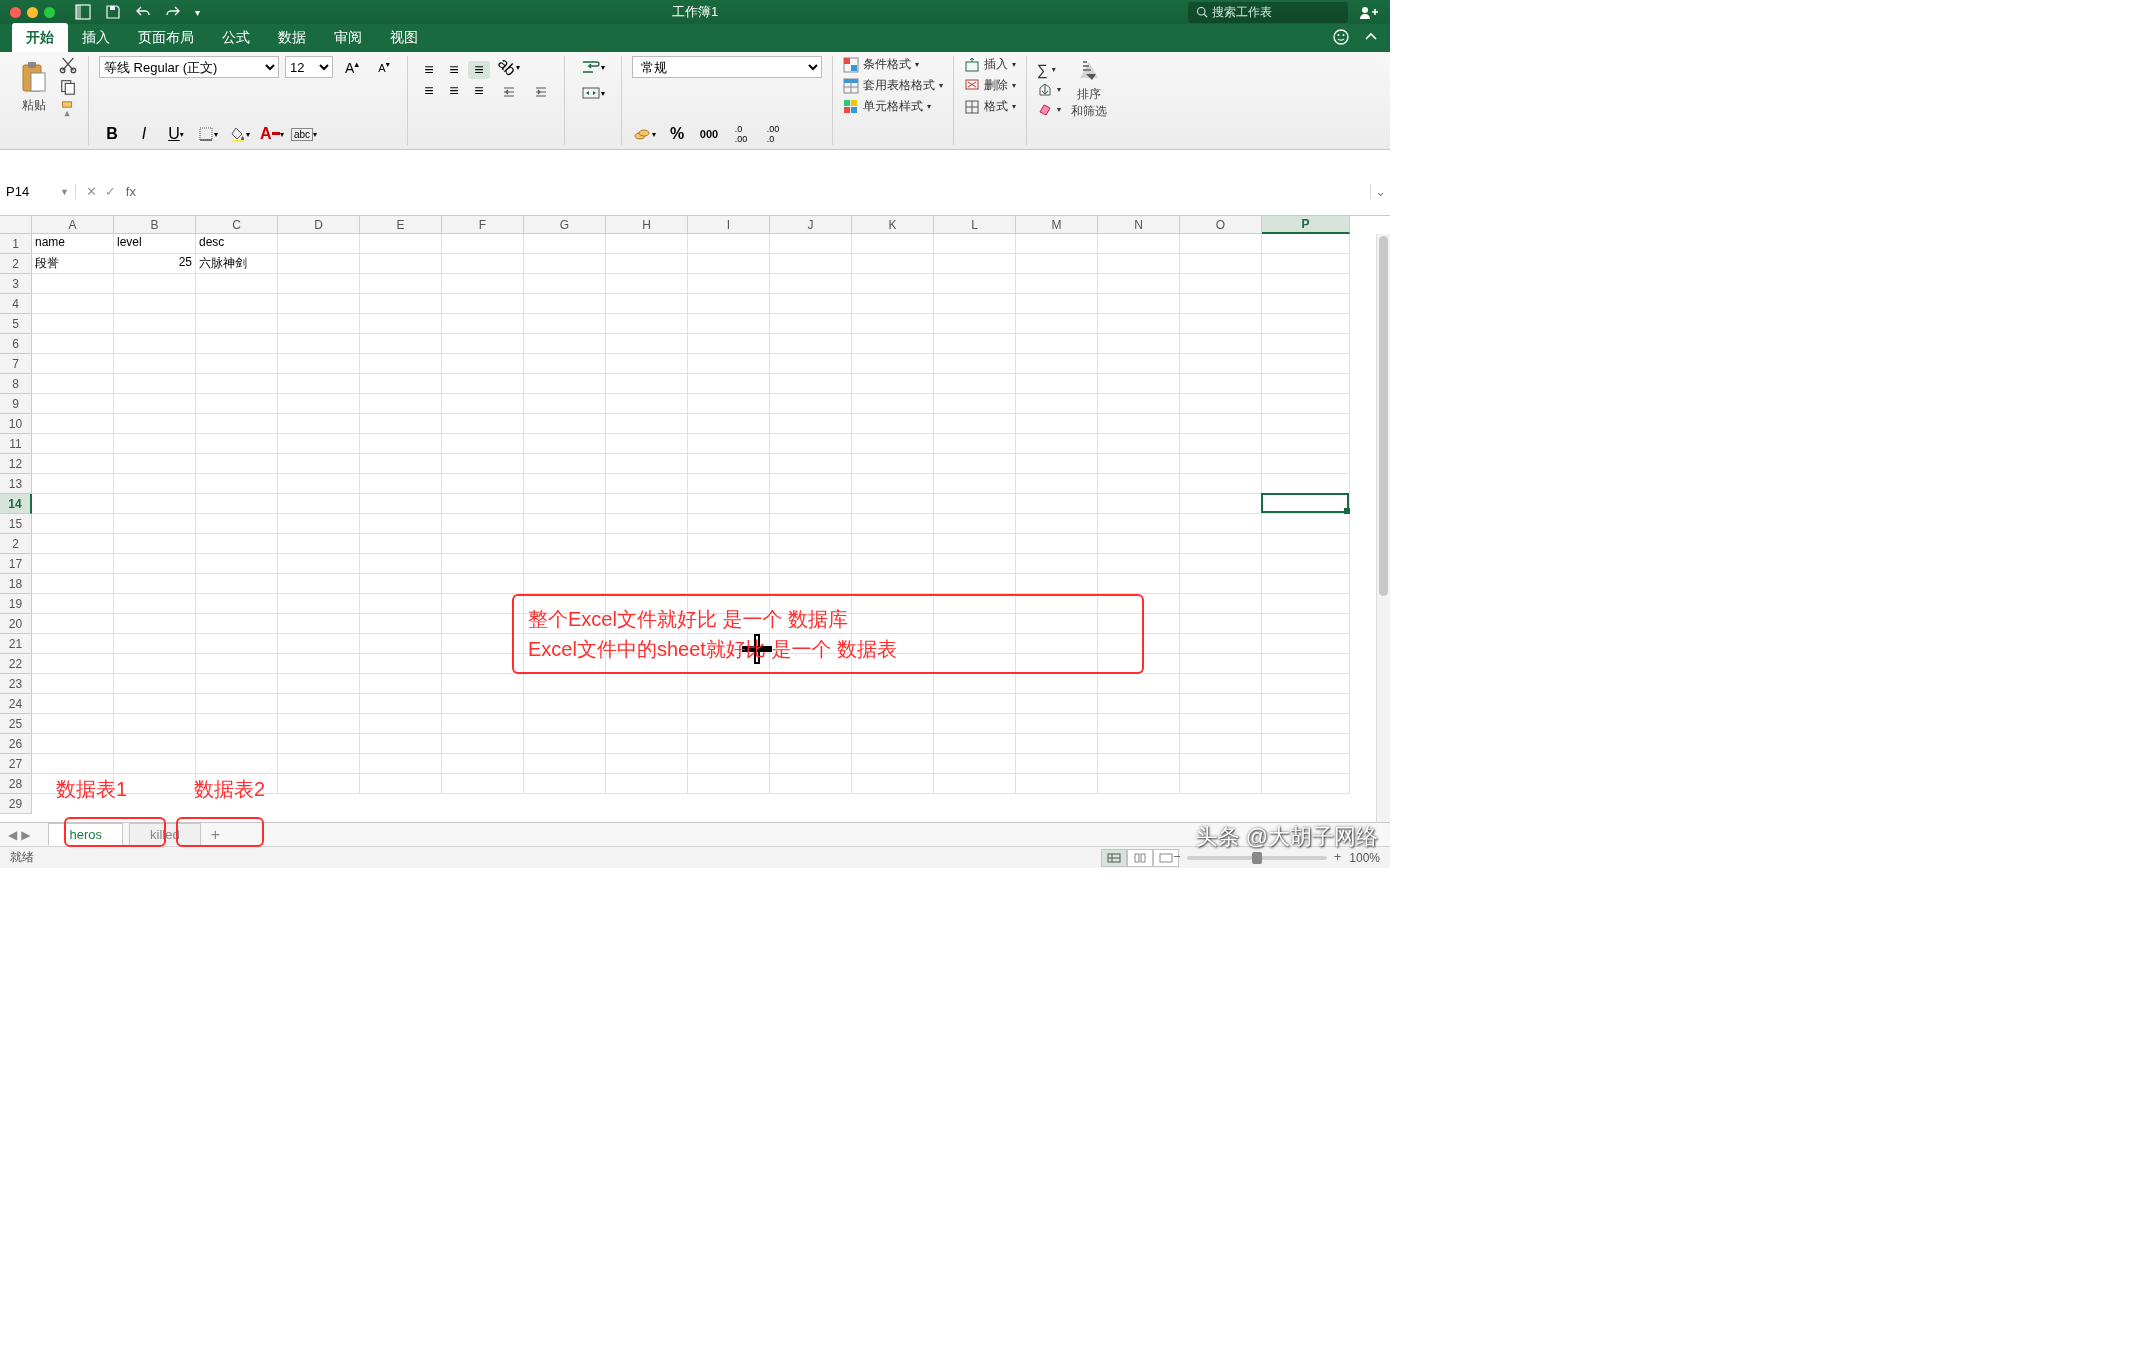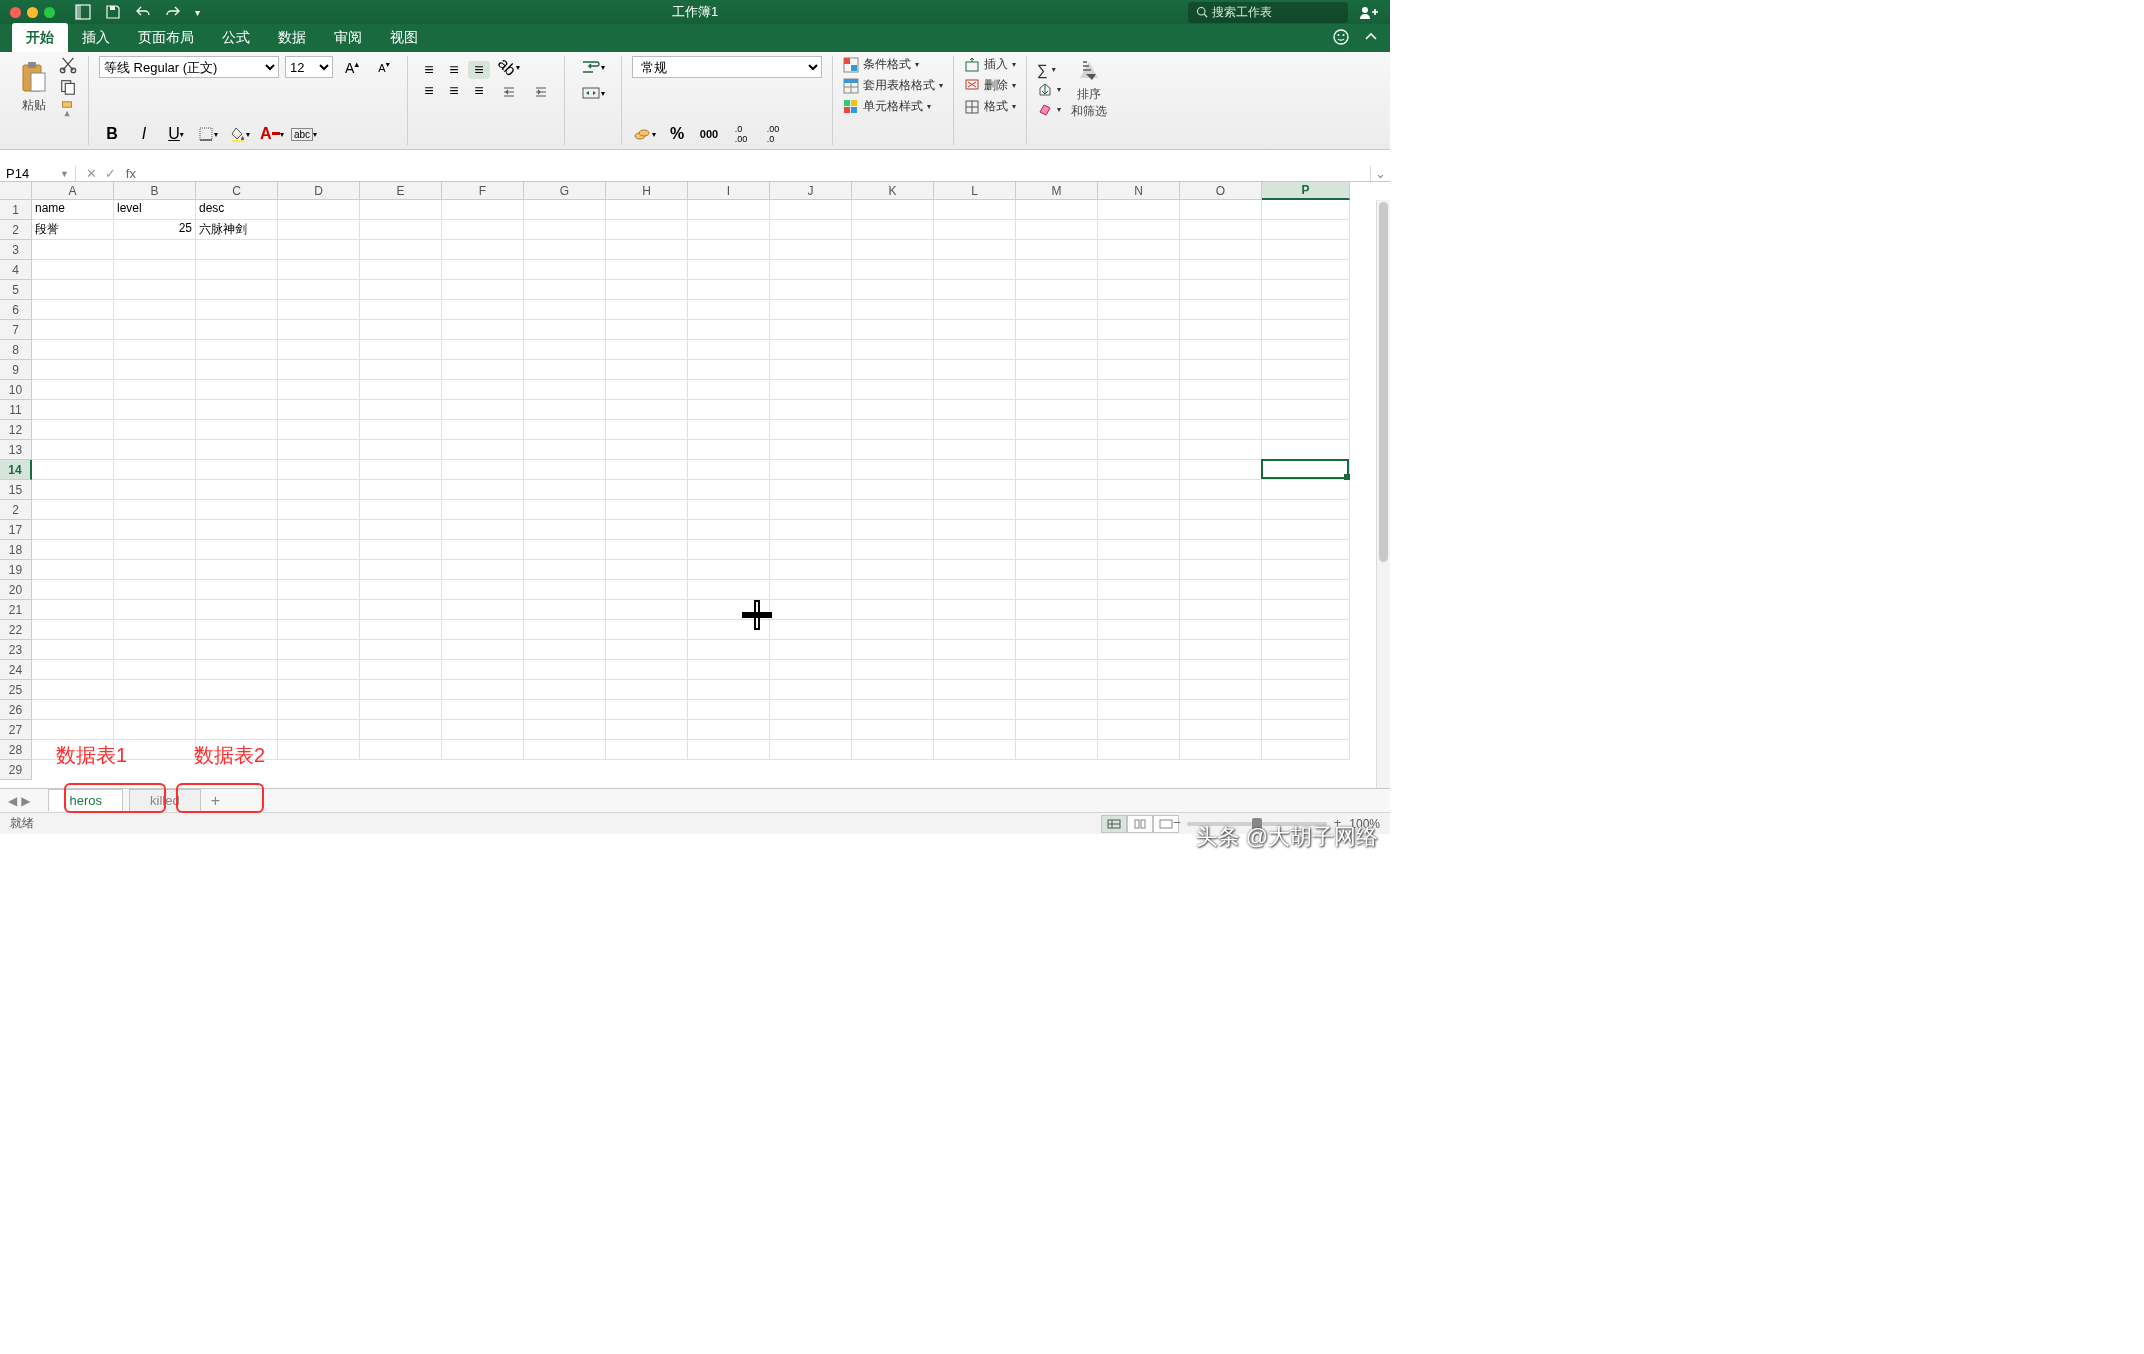--- a/index.html
+++ b/index.html
@@ -34,21 +34,21 @@
 .font-name { width:180px; } .font-size { width:48px; }
 .ribbon svg { display:block; }
 .align-grid { display:grid; grid-template-columns:repeat(3,22px); gap:3px; }
 .align-grid .sm-btn { width:22px; height:18px; }
 .numfmt { width:190px; height:22px; border:1px solid #bbb; background:#fff; font-size:13px; padding:0 4px; }
 .stack { display:flex; flex-direction:column; gap:4px; }
 .stack .row { display:flex; align-items:center; gap:4px; font-size:12px; color:#333; white-space:nowrap; }
 .row svg { width:16px; height:16px; }
 
 
-.fbar { height:32px; border-bottom:1px solid #c8c8c8; display:flex; align-items:flex-end; font-size:13px; background:#fff; }
+.fbar { height:32px; border-bottom:1px solid #c8c8c8; display:flex; align-items:flex-start; font-size:13px; background:#fff;margin-top:34px; }
 .namebox { width:76px; border-right:1px solid #d8d8d8; padding:0 6px; display:flex; align-items:center; justify-content:space-between; }
 .namebox .arr { font-size:9px; color:#888; }
 .fx-btns { display:flex; gap:8px; padding:0 10px; color:#999; }
 .fx-btns span { cursor:pointer; }
 .fx-lbl { color:#666; padding-right:6px; }
 .fbar input { flex:1; border:none; outline:none; font-size:13px; padding:0 4px; }
 .fbar .exp { width:20px; text-align:center; color:#888; border-left:1px solid #d8d8d8; }
 
 
 .grid-wrap { position:relative; height:606px; overflow:hidden; }
@@ -987,20 +987,24 @@
   <div class="selbox" id="selbox" style="left: 1261px; top: 277px; width: 88px; height: 20px;"></div>
   <div class="vscroll">
       <div class="thumb"></div>
     </div>
 
   <div class="cross">
       <div class="wb v"></div>
       <div class="wb h"></div>
     </div>
 
+  <div class="anno-box" style="left:512px; top:378px; width:632px;">
+    <div>整个Excel文件就好比 是一个 数据库</div>
+    <div>Excel文件中的sheet就好比 是一个 数据表</div>
+  </div>
   <div class="anno-lbl" style="left:56px; top:560px;">数据表1</div>
   <div class="anno-lbl" style="left:194px; top:560px;">数据表2</div>
 </div>
 
 <div class="sheet-bar">
   <div class="sheet-nav">
     <span>◀</span>
     <span>▶</span>
   </div>
   <div id="sheet-tabs-host" style="display:flex;gap:6px;margin-left:10px;">

